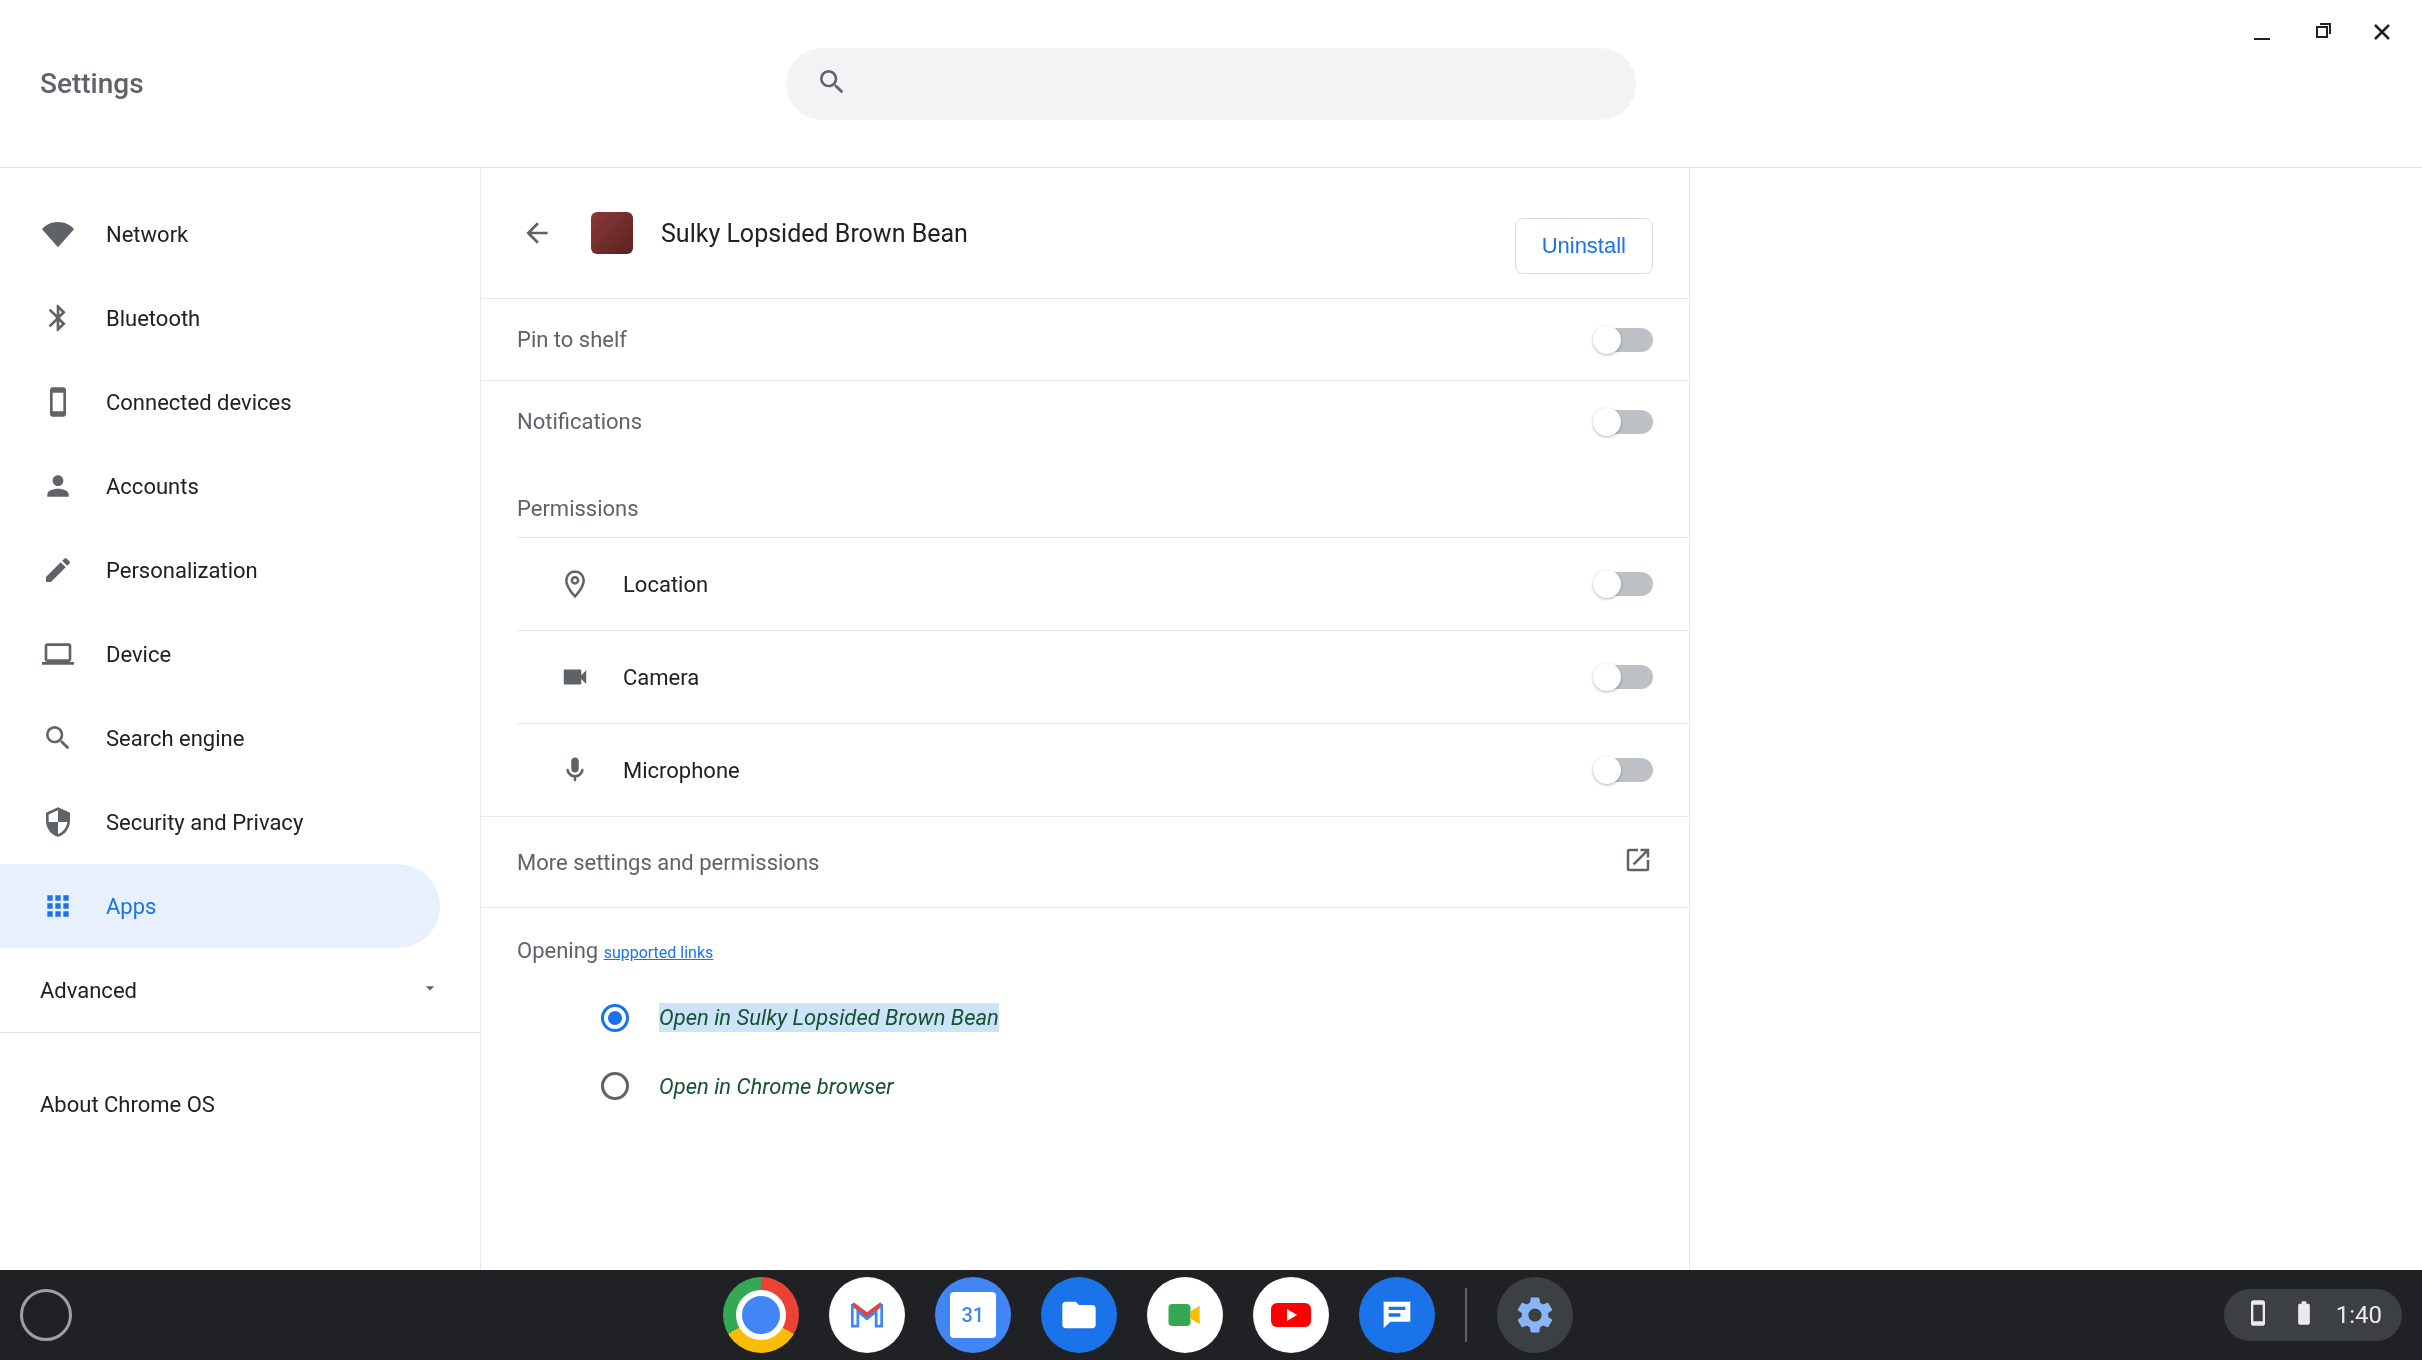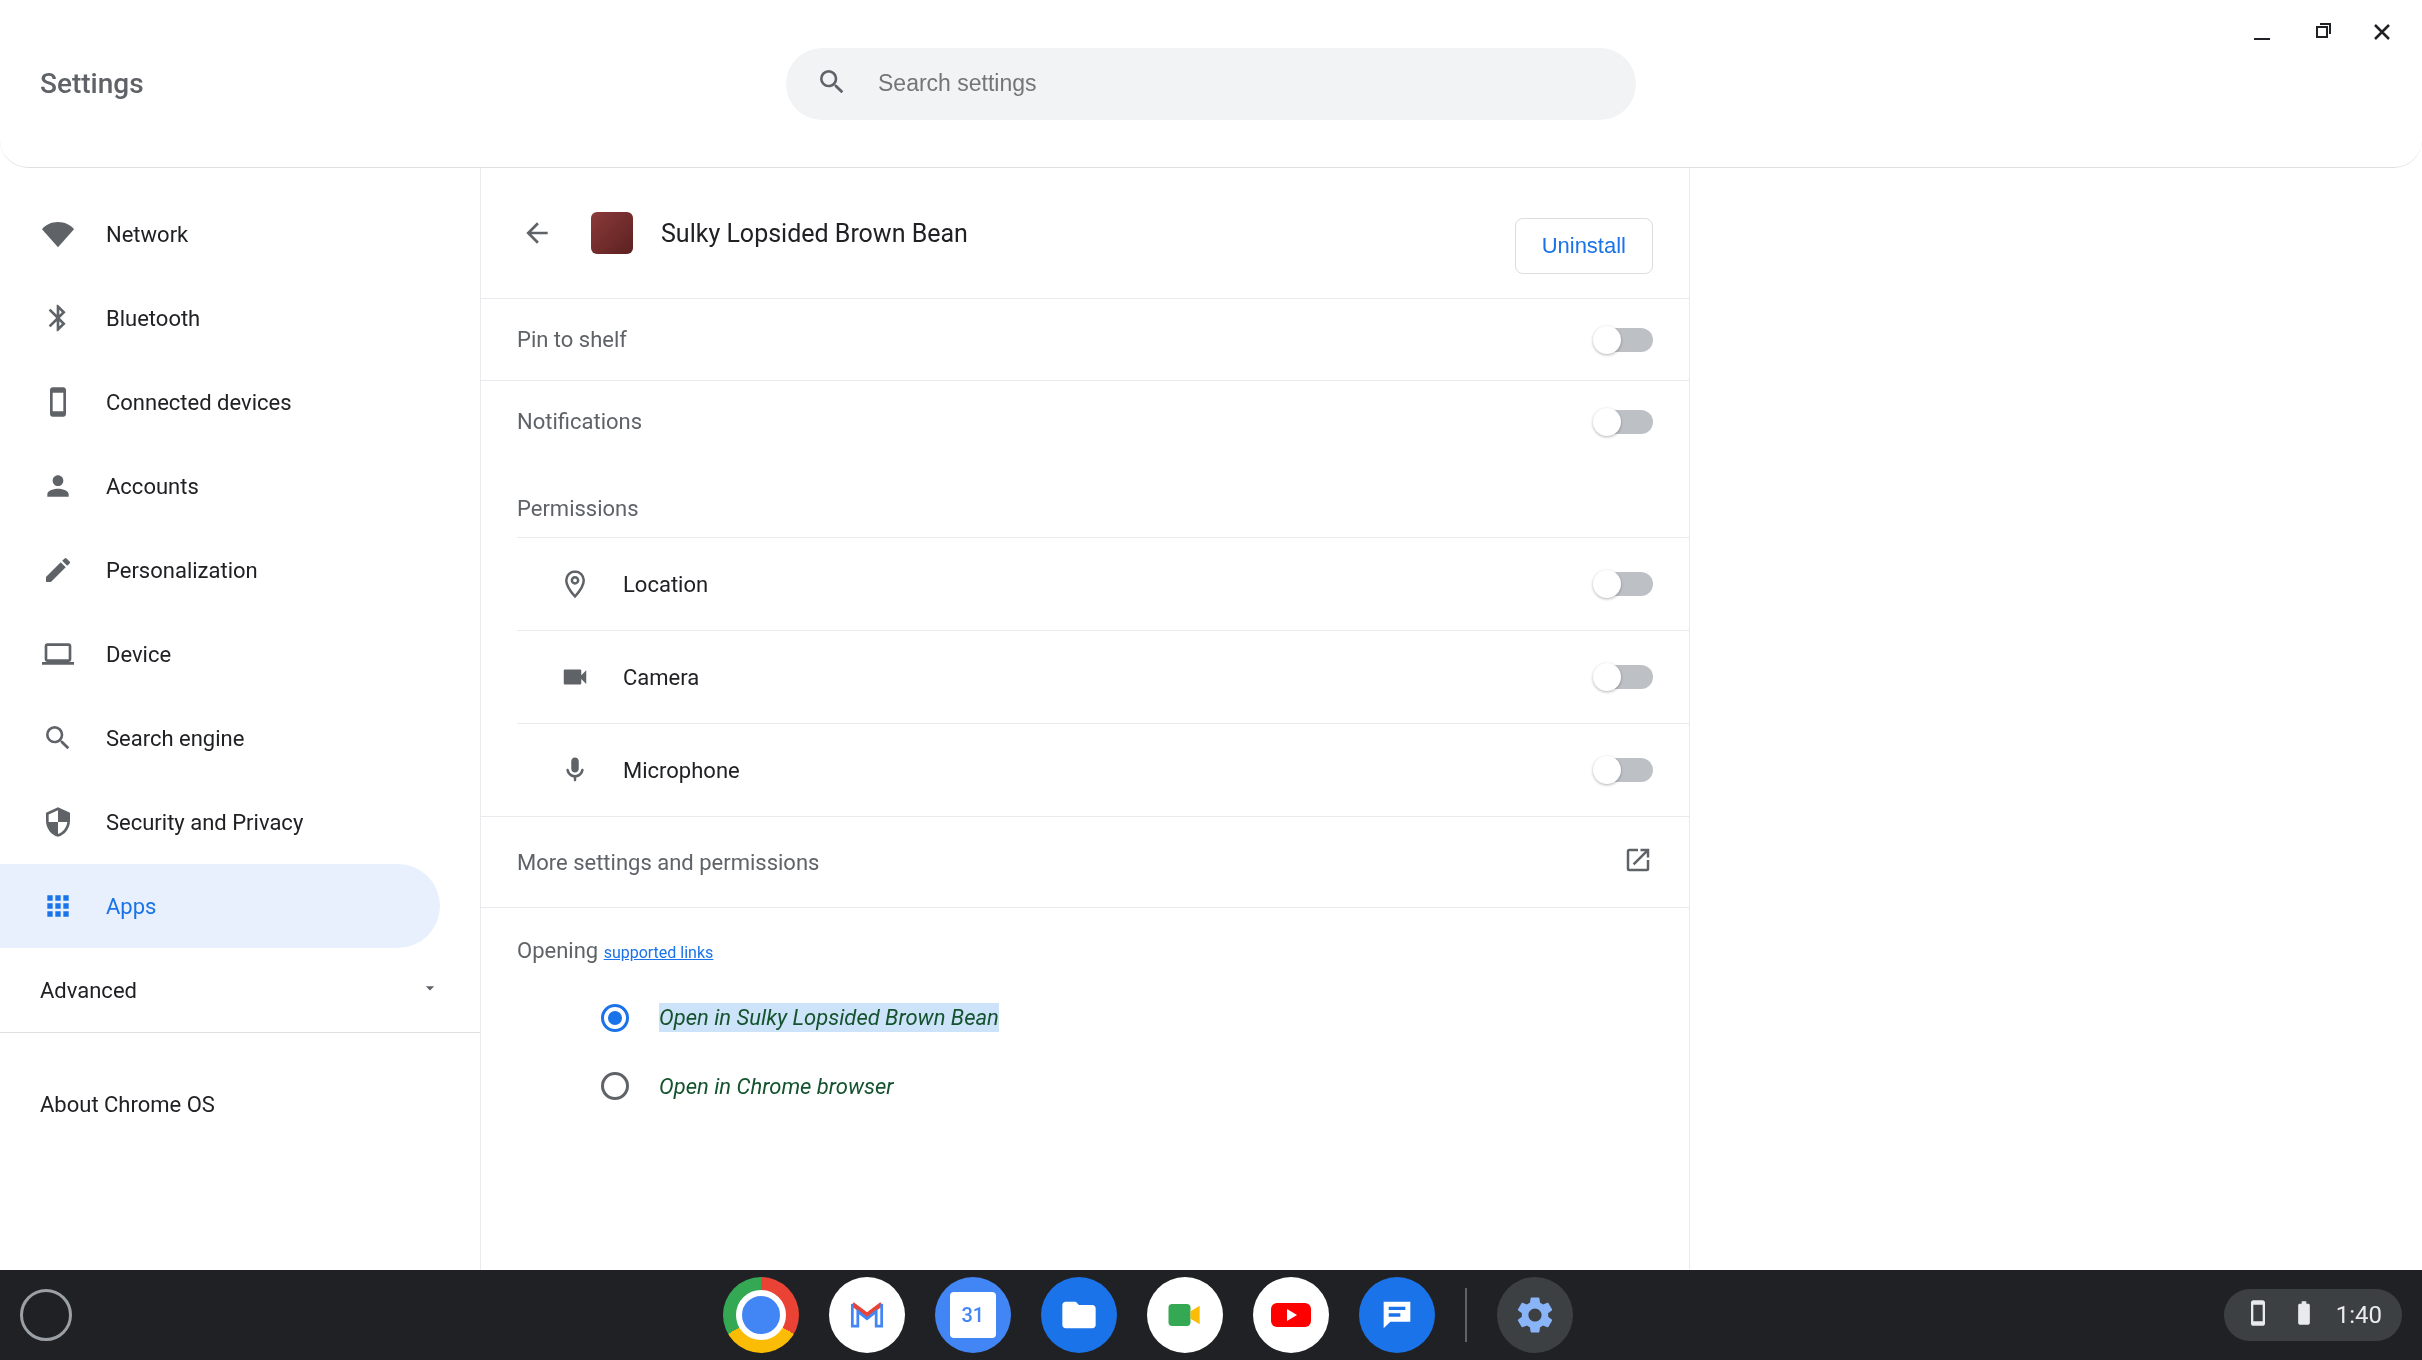--- a/index.html
+++ b/index.html
@@ -1,20 +1,20 @@
 <!DOCTYPE html>
 <html><head>
 <meta charset="utf-8">
 <style>
 * { box-sizing: border-box; margin: 0; padding: 0; }
 body { font-family: Roboto, "Segoe UI", Arial, sans-serif; background: #fff; color: #202124; overflow: hidden; width: 2422px; height: 1360px; }
 .window-controls { position: absolute; top: 0; right: 0; display: flex; gap: 28px; padding: 16px 24px; z-index: 100; }
 .window-controls span { display: flex; align-items: center; justify-content: center; width: 32px; height: 32px; cursor: pointer; }
 .window-controls svg { width: 24px; height: 24px; }
-.header { height: 168px; display: flex; align-items: center; padding: 0 40px; border-bottom: 1px solid #e0e0e0; position: relative; border-radius: 28px; }
+.header { height: 168px; display: flex; align-items: center; padding: 0 40px; border-bottom: 1px solid #e0e0e0; position: relative; }
 .header-title { font-size: 28px; font-weight: 500; color: #5f6368; }
 .search-container { position: absolute; left: 50%; transform: translateX(-50%); width: 850px; height: 72px; background: #f1f3f4; border-radius: 40px; display: flex; align-items: center; padding: 0 30px; gap: 30px; }
 .search-container .icon svg { width: 32px; height: 32px; fill: #5f6368; }
 .search-input { border: none; background: transparent; font-size: 23px; color: #5f6368; outline: none; flex: 1; }
 .body { display: flex; height: calc(100% - 168px - 90px); }
 .sidebar { width: 480px; padding-top: 24px; }
 .side-item { display: flex; align-items: center; height: 84px; padding: 0 40px; gap: 30px; cursor: pointer; font-size: 22px; color: #202124; border-radius: 0 42px 42px 0; margin-right: 40px; }
 .side-item .icon { width: 36px; height: 36px; display: flex; align-items: center; justify-content: center; flex-shrink: 0; }
 .side-item .icon svg { width: 32px; height: 32px; fill: #5f6368; }
 .side-item.active { background: #e8f0fe; color: #1a73e8; }
@@ -87,21 +87,20 @@
       </svg>
     </span>
 </div>
 
 <div class="header">
   <div class="header-title">Settings</div>
   <div class="search-container">
     <span class="icon"><svg viewBox="0 0 24 24">
           <path d="M15.5 14h-.79l-.28-.27A6.471 6.471 0 0016 9.5 6.5 6.5 0 109.5 16c1.61 0 3.09-.59 4.23-1.57l.27.28v.79l5 4.99L20.49 19l-4.99-5zm-6 0C7.01 14 5 11.99 5 9.5S7.01 5 9.5 5 14 7.01 14 9.5 11.99 14 9.5 14z"></path>
         </svg></span>
-    <input class="search-input" placeholder="Search settings" style="">
   </div>
 </div>
 
 <div class="body">
   <div class="sidebar">
     <div class="side-item">
       <span class="icon">
           <svg viewBox="0 0 24 24">
             <path d="M12 3C7 3 2.73 5.08 0 8.4L12 22 24 8.4C21.27 5.08 17 3 12 3z"></path>
           </svg>

